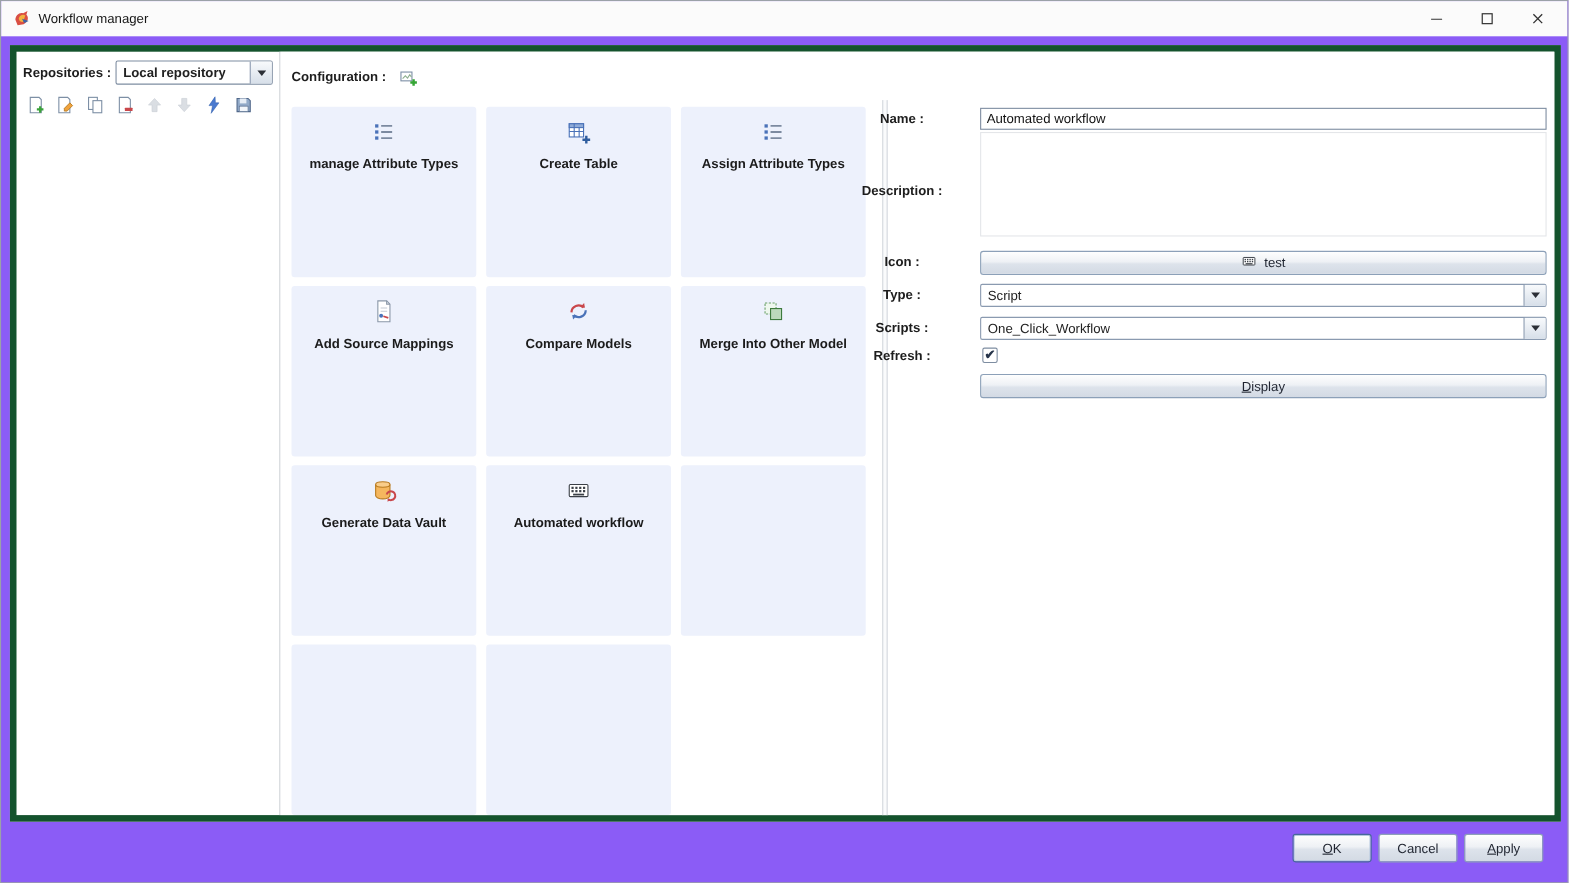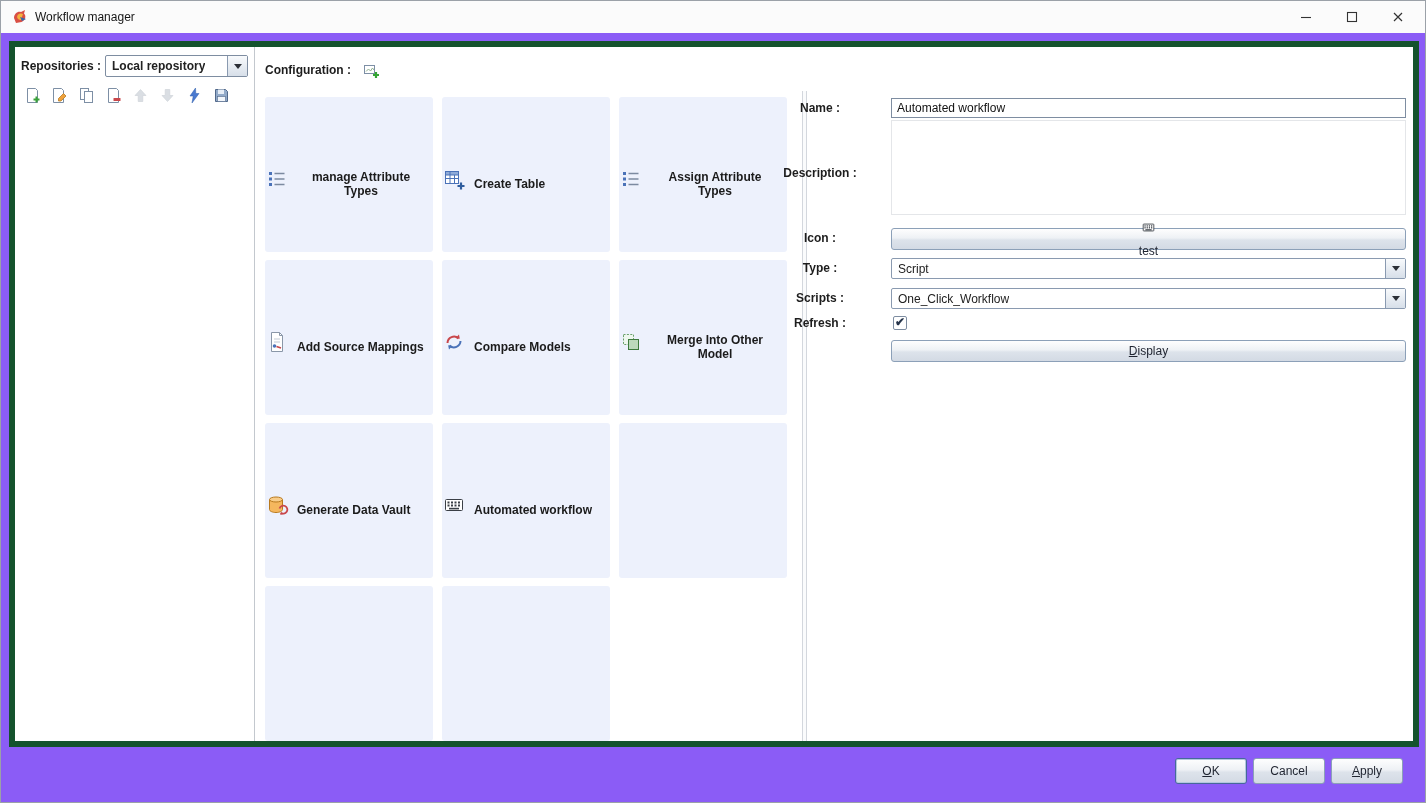--- a/index.html
+++ b/index.html
@@ -45,39 +45,39 @@
   .trow[data-selected="true"] { background:#b9c8da; }
   .td { flex:1; line-height:17px; padding-left:3px; font-size:11.5px; color:#1f2933; white-space:nowrap; overflow:hidden; }
 
   
   .main-panel { position:absolute; left:240px; top:0; right:0; bottom:0; background:#fff; }
   .config-row { position:absolute; left:10px; top:12px; height:22px; display:flex; align-items:center; gap:12px; }
   .icon-btn { display:inline-flex; cursor:pointer; }
 
   .card-grid { position:absolute; left:10px; top:50px; display:grid;
                grid-template-columns:repeat(3,168px); grid-auto-rows:155px; gap:8px 9px; }
-  .card { background:#edf1fc; border-radius:3px; display:flex; flex-direction:row; align-items:center;
+  .card { background:#edf1fc; border-radius:3px; display:flex; flex-direction:column; align-items:center;
           padding-top:11px; cursor:pointer; }
   .card.empty { cursor:default; }
   .card-label { margin-top:7px; font-weight:bold; font-size:12px; color:#1b1b1b; text-align:center; padding:0 8px; }
 
   .split-divider { position:absolute; left:547px; top:44px; bottom:0; width:5px;
                    border-left:1px solid #d3d7dd; border-right:1px solid #d3d7dd; background:#fafbfc; cursor:col-resize; }
 
   
   .form-label { position:absolute; left:500px; width:130px; text-align:center; font-weight:bold; color:#1d1d1d; }
   .name-input { position:absolute; left:636px; top:51px; width:515px; height:20px;
                 border:1px solid #7e8da1; padding:0 5px; font:12px "Liberation Sans",sans-serif; color:#111; }
   .desc-area { position:absolute; left:636px; top:73px; width:515px; height:95px;
                border:1px solid #e4e6e9; resize:none; font:12px "Liberation Sans",sans-serif; background:#fff; }
 
   .swing-btn { background:linear-gradient(#fefefe 0%, #eef1f5 45%, #dde3eb 55%, #d3dae4 100%);
                border:1px solid #8ca0b8; border-radius:3px; color:#1f2430;
                font:12px "Liberation Sans",sans-serif; display:flex; align-items:center; justify-content:center;
-               gap:6px; cursor:pointer;flex-direction:column; }
+               gap:6px; cursor:pointer; }
   .icon-button { position:absolute; left:636px; top:181px; width:515px; height:22px; }
   .display-button { position:absolute; left:636px; top:293px; width:515px; height:22px; }
 
   .form-combo { position:absolute; left:636px; width:515px; height:21px; border:1px solid #8a9ab0; background:#fff; border-radius:2px; cursor:pointer; }
   .type-combo { top:211px; }
   .scripts-combo { top:241px; }
 
   .checkbox { position:absolute; left:638px; top:269px; width:14px; height:14px;
               border:1px solid #7e8da1; background:#fff; border-radius:2px; cursor:pointer; }
   .checkbox[data-checked="true"]::after { content:"✔"; position:absolute; left:1px; top:-2px;

